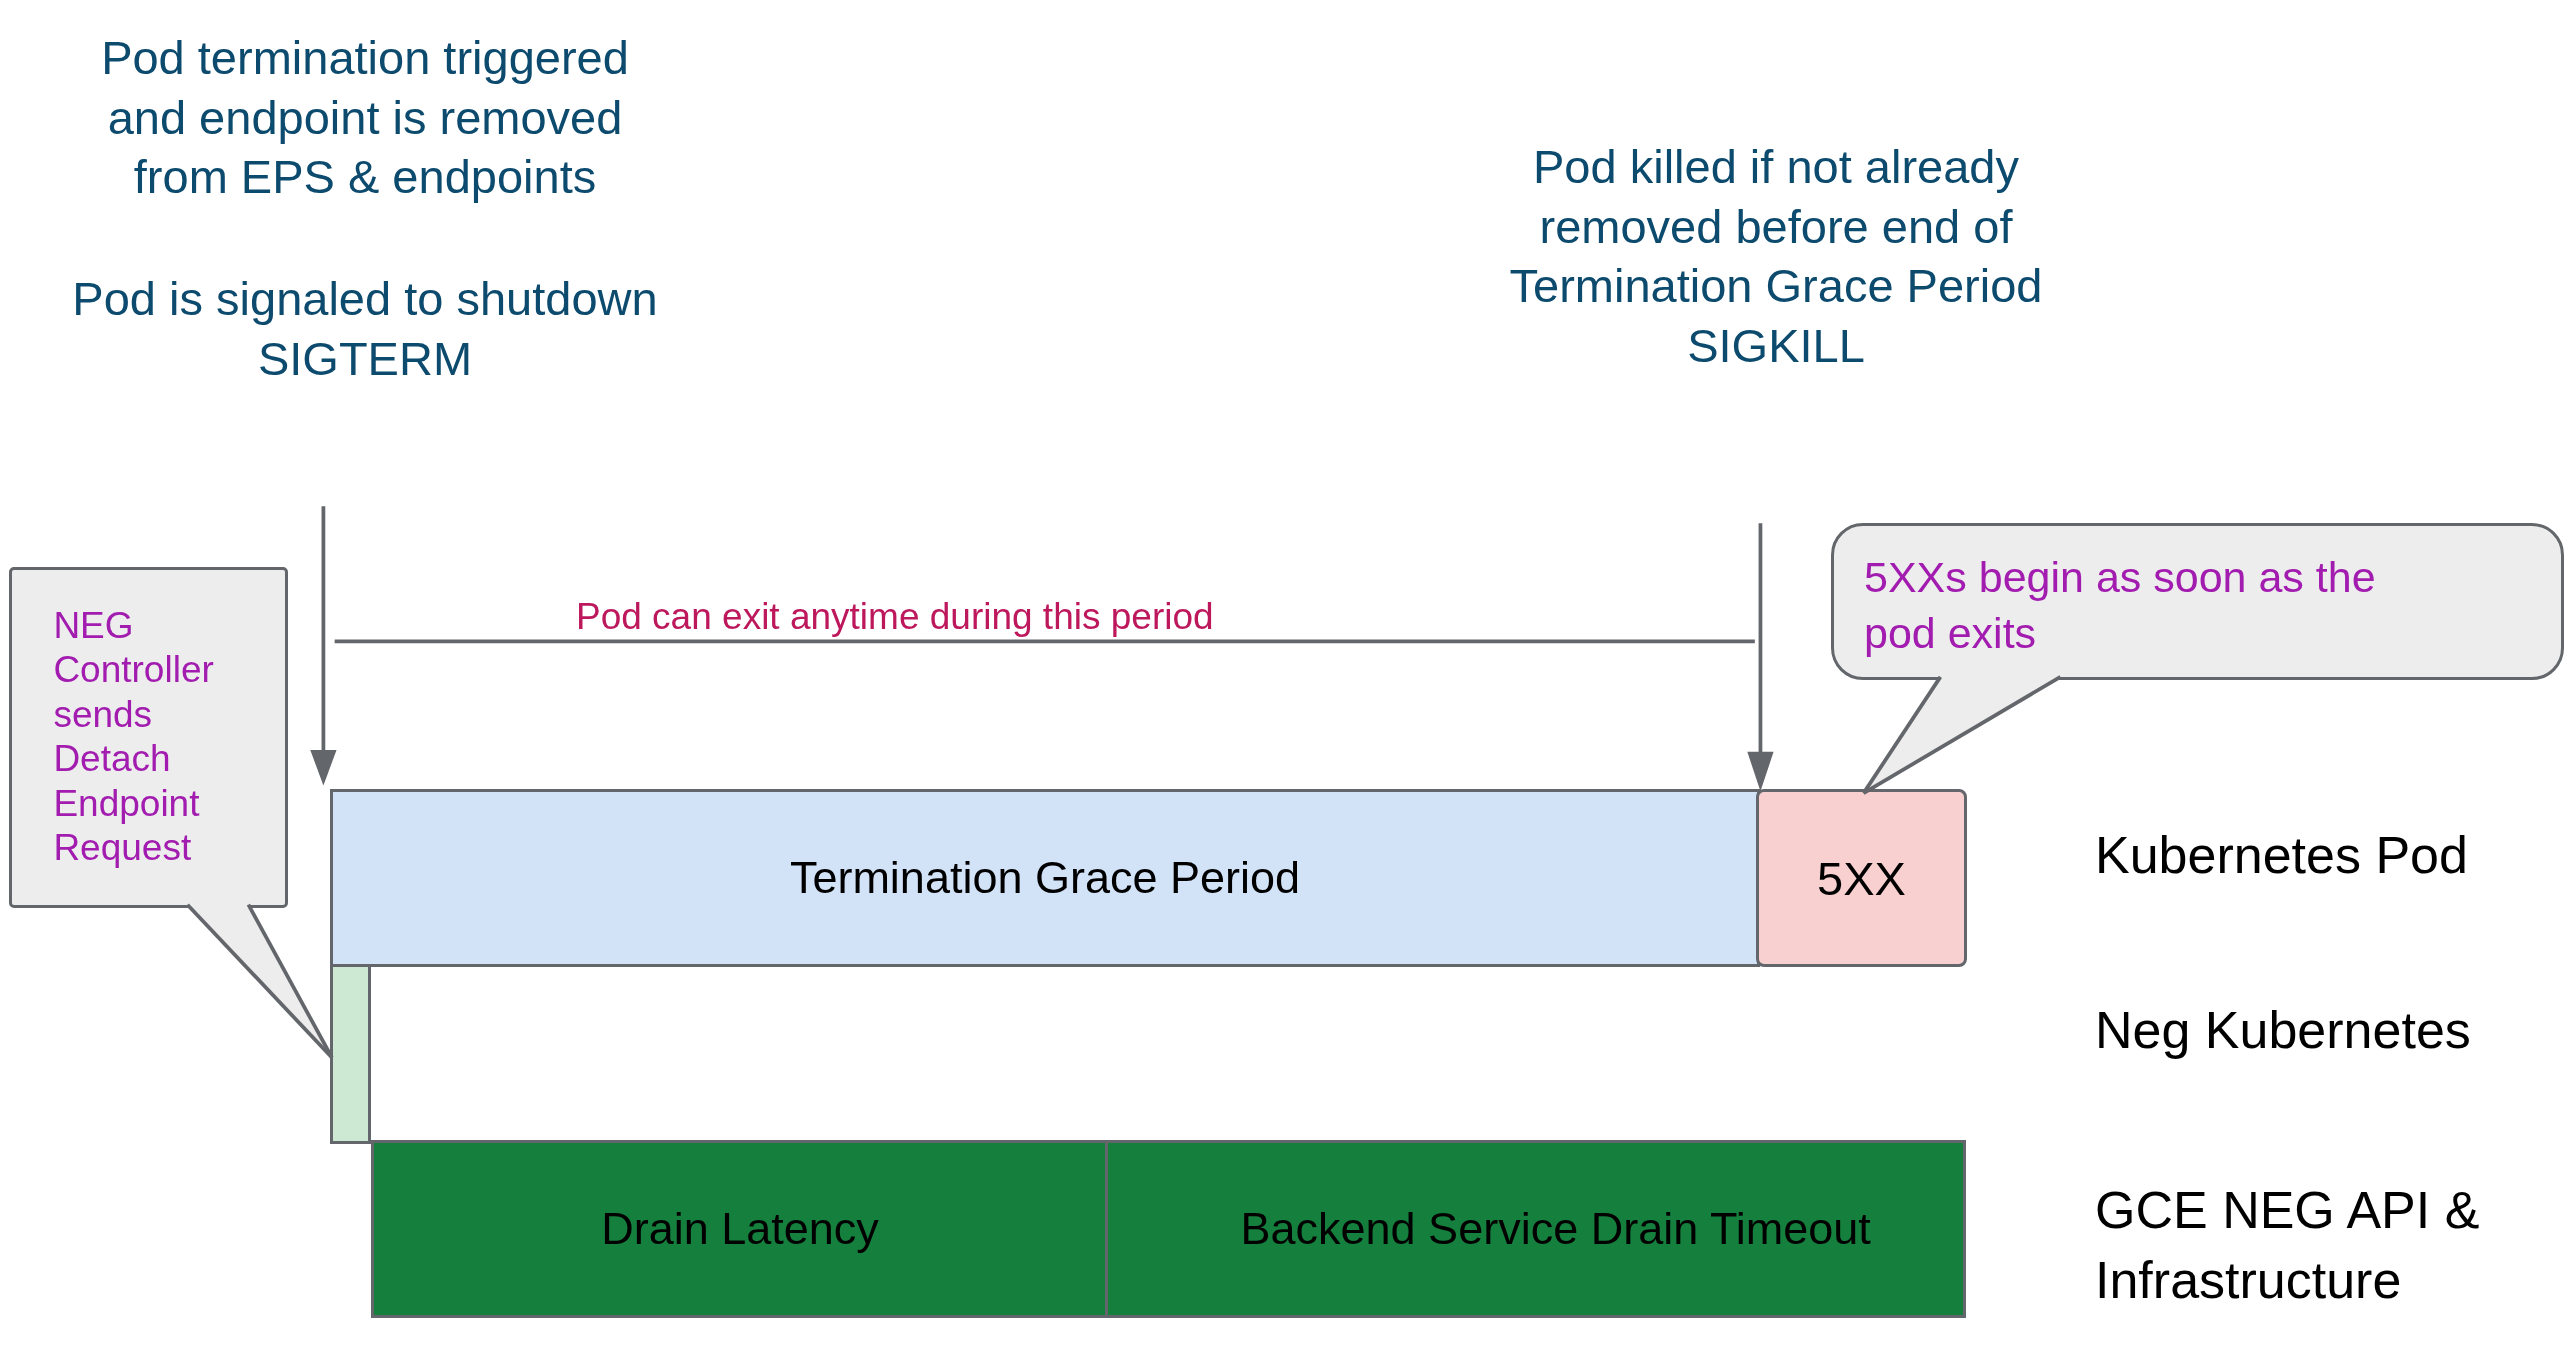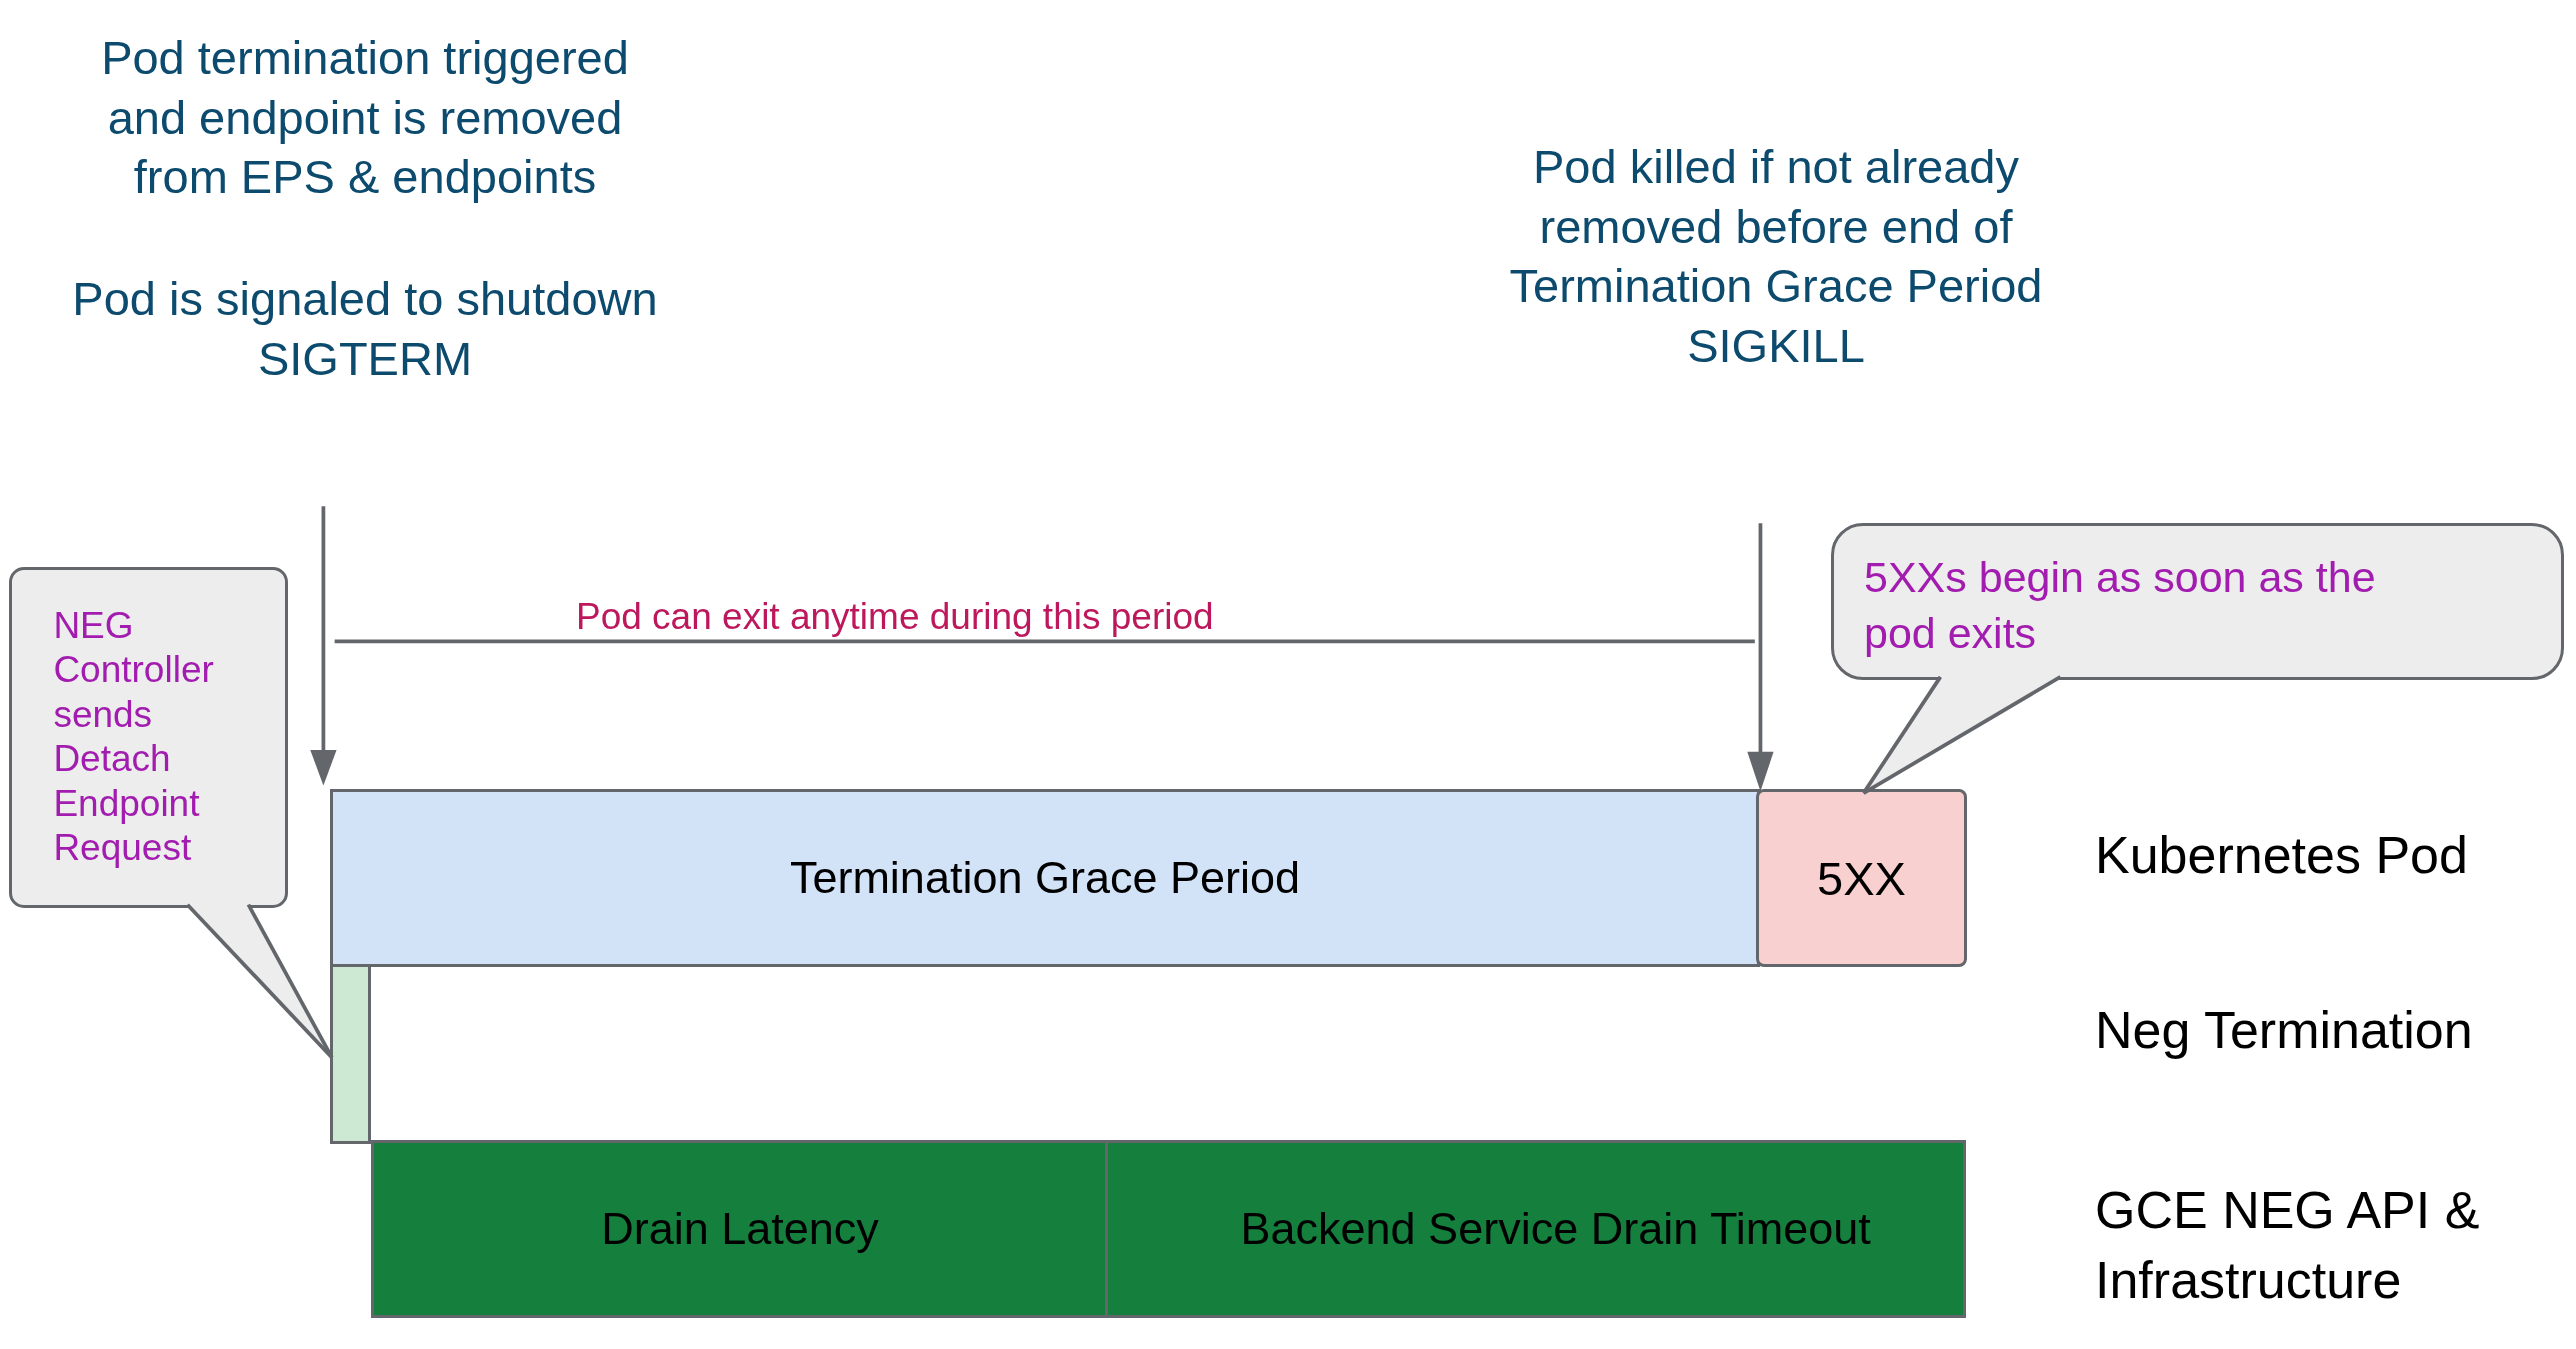--- a/index.html
+++ b/index.html
@@ -49,21 +49,21 @@
   .bubble {
     box-sizing: border-box;
     background: #ededed;
     border: 3.7px solid #63666a;
     white-space: pre-line;
     color: #a21caf;
   }
   .bubble-left {
     left: 9.4px; top: 567px;
     width: 279px; height: 341px;
-    border-radius: 15px;
+    border-radius: 5px;
     padding: 34px 15px 0 41px;
     font-size: 37px;
     line-height: 1.2;
   }
   .bubble-right {
     left: 1831px; top: 523px;
     width: 733px; height: 157px;
     border-radius: 32px;
     padding: 22.5px 22.5px 0 30px;
     font-size: 43px;
@@ -108,21 +108,21 @@
   <div class="abs bar-yellow-wrap" style="left:371px; top:1140px; width:1595px; height:178px;">
     <div class="bar bar-yellow" style="width:738px; height:178px;">
       <span>Drain Latency</span>
     </div>
     <div class="bar bar-yellow" style="flex:1; height:178px; margin-left:-3.7px;padding-left:40px;">
       <span>Backend Service Drain Timeout</span>
     </div>
   </div>
 
   <div class="abs row-label" style="left:2095px; top:821px;">Kubernetes Pod</div>
-  <div class="abs row-label" style="left:2095px; top:996px;">Neg Termination</div>
+  <div class="abs row-label" style="left:2095px; top:996px;">Neg Kubernetes</div>
   <div class="abs row-label" style="left:2095px; top:1176px;">GCE NEG API &amp;
 Infrastructure</div>
 
   <div class="abs bubble bubble-left">NEG
 Controller
 sends
 Detach
 Endpoint
 Request</div>
   <div class="abs bubble bubble-right">5XXs begin as soon as the

